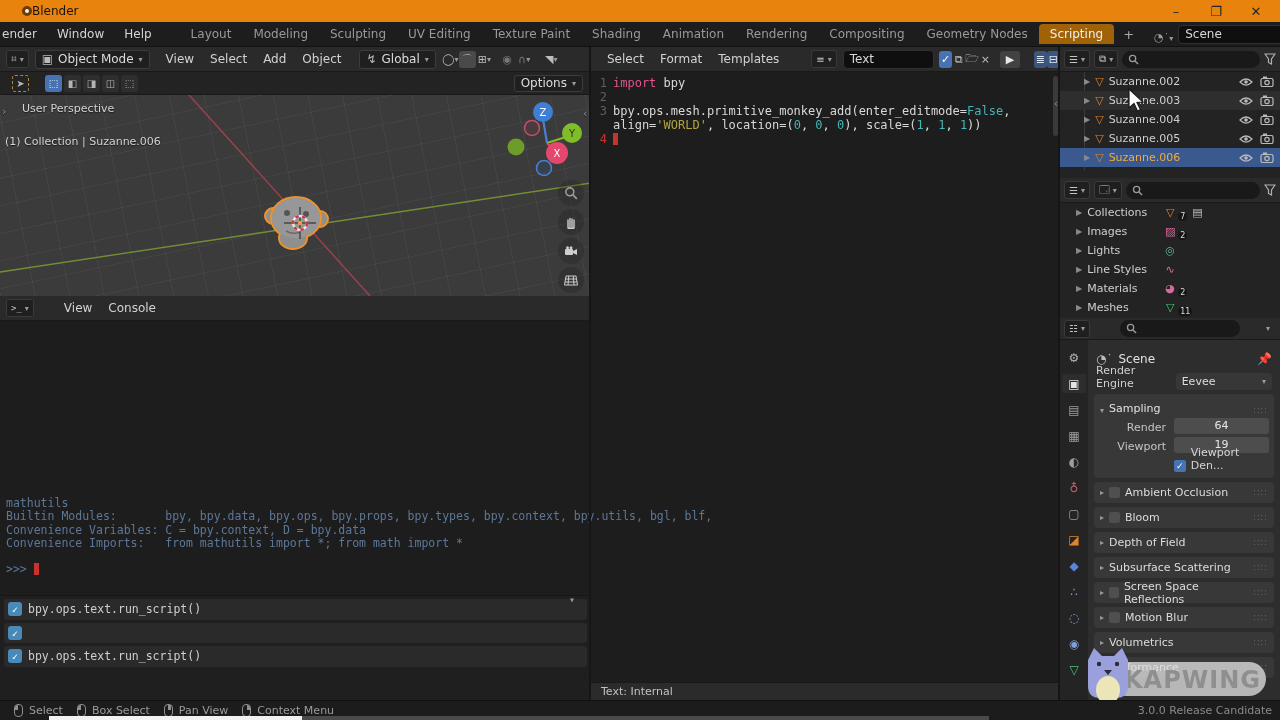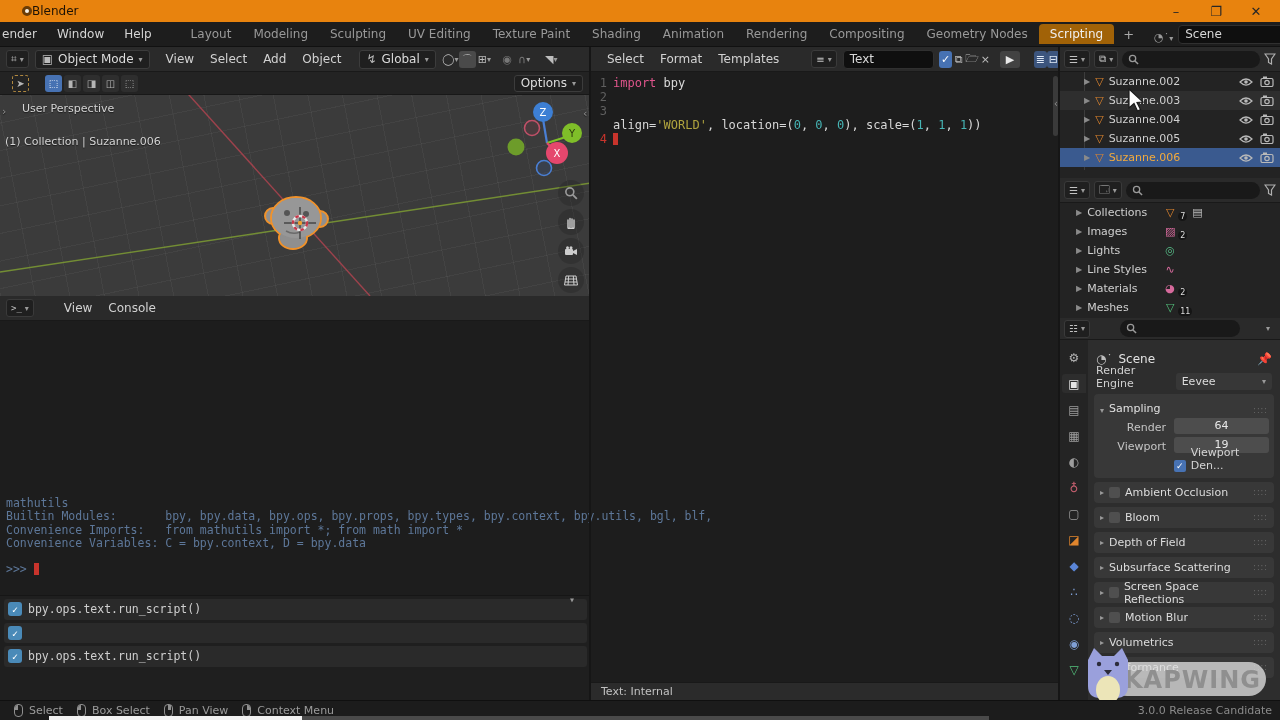--- a/index.html
+++ b/index.html
@@ -299,21 +299,21 @@
   <span class="hbtn">🗁</span>
   <span class="hbtn">×</span>
   <span class="hbtn playbox" style="margin-left:8px">▶</span>
   <span class="hbtn bluetint" style="margin-left:14px">≣</span>
   <span class="hbtn bluetint">⊟</span>
 </div>
 <div id="txt-body" class="abs mono">
   <div id="code-area" style="position:relative; padding-top:4px">
       <div class="row code-line"><span class="gutter" style="position: static; width: 22px; padding-right: 6px;">1</span><span><span class="tk-k">import</span><span class="tk-d"> bpy</span></span></div>
       <div class="row code-line"><span class="gutter" style="position: static; width: 22px; padding-right: 6px;">2</span><span></span></div>
-      <div class="row code-line"><span class="gutter" style="position: static; width: 22px; padding-right: 6px;">3</span></div>
+      <div class="row code-line"><span class="gutter" style="position: static; width: 22px; padding-right: 6px;">3</span><span><span class="tk-d">bpy.ops.mesh.primitive_monkey_add(enter_editmode=</span><span class="tk-n">False</span><span class="tk-d">,</span></span></div>
       <div class="row code-line"><span class="gutter" style="position: static; width: 22px; padding-right: 6px;"></span><span><span class="tk-d">align=</span><span class="tk-s">'WORLD'</span><span class="tk-d">, location=(</span><span class="tk-n">0</span><span class="tk-d">, </span><span class="tk-n">0</span><span class="tk-d">, </span><span class="tk-n">0</span><span class="tk-d">), scale=(</span><span class="tk-n">1</span><span class="tk-d">, </span><span class="tk-n">1</span><span class="tk-d">, </span><span class="tk-n">1</span><span class="tk-d">))</span></span></div>
       <div class="row code-line"><span class="gutter" style="position: static; width: 22px; padding-right: 6px; color: rgb(200, 52, 44);">4</span><span><span class="caret"></span></span></div>
     </div>
   <div class="abs" style="right:2px;top:4px;width:5px;height:60px;background:#3a3a3a;border-radius:3px"></div>
   <span class="abs" style="right:1px;top:26px;color:#8f8f8f;font-size:10px">‹</span>
 </div>
 <div id="txt-footer" class="abs">
   <span style="margin-left:10px; font-size:11px">Text: Internal</span>
 </div>
 
@@ -323,22 +323,22 @@
       <span class="chev">▾</span>
     </span>
   <span class="hmenu" style="margin-left:16px">View</span>
   <span class="hmenu">Console</span>
 </div>
 <div id="con-body" class="abs mono">
   <div id="console-lines" class="abs" style="left:6px; top:163px; width:580px">
       <div class="con-line">&nbsp;</div>
       <div class="con-line">mathutils</div>
       <div class="con-line">Builtin Modules:       bpy, bpy.data, bpy.ops, bpy.props, bpy.types, bpy.context, bpy.utils, bgl, blf,</div>
+      <div class="con-line">Convenience Variables: C = bpy.context, D = bpy.data</div>
       <div class="con-line">Convenience Imports:   from mathutils import *; from math import *</div>
-      <div class="con-line">Convenience Variables: C = bpy.context, D = bpy.data</div>
       <div class="con-line">&nbsp;</div>
       <div class="con-line">&gt;&gt;&gt; <span class="caret"></span></div>
     </div>
 </div>
 
 <div id="info-body" class="abs mono">
   <span class="abs chev" style="right:16px; top:-2px; font-size:10px">▾</span>
   <div id="info-rows">
       <div class="info-row">
         <span class="cb">✓</span>

